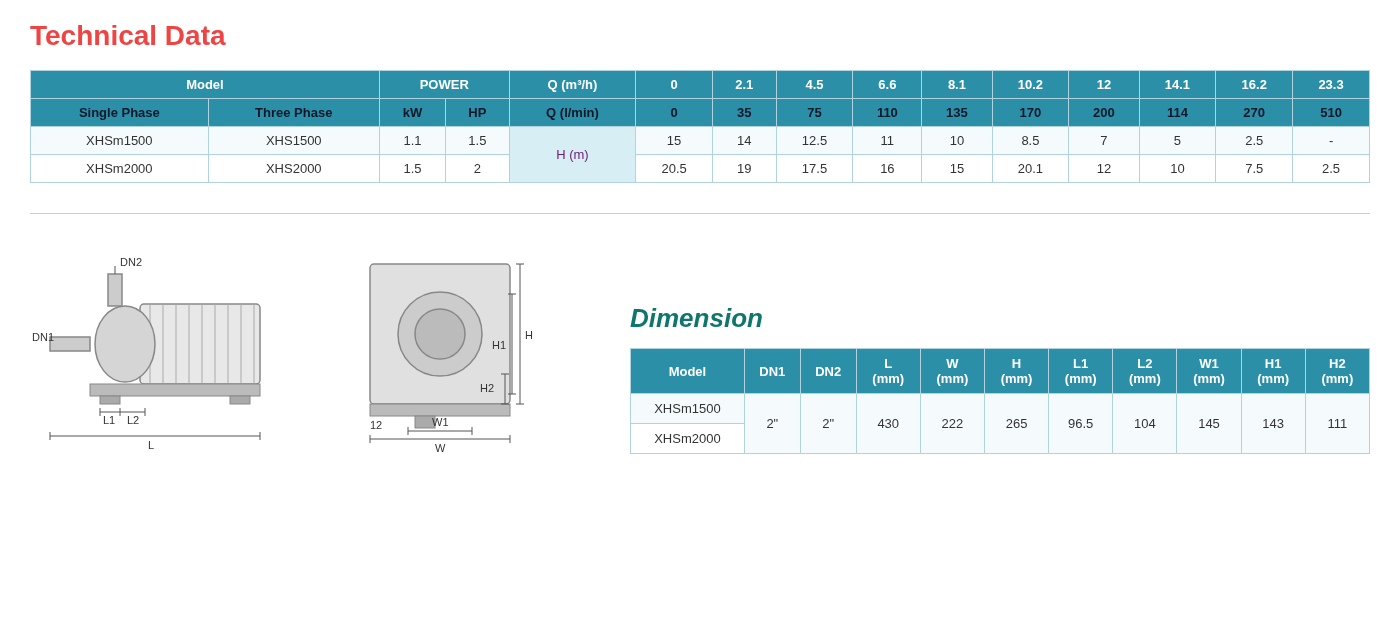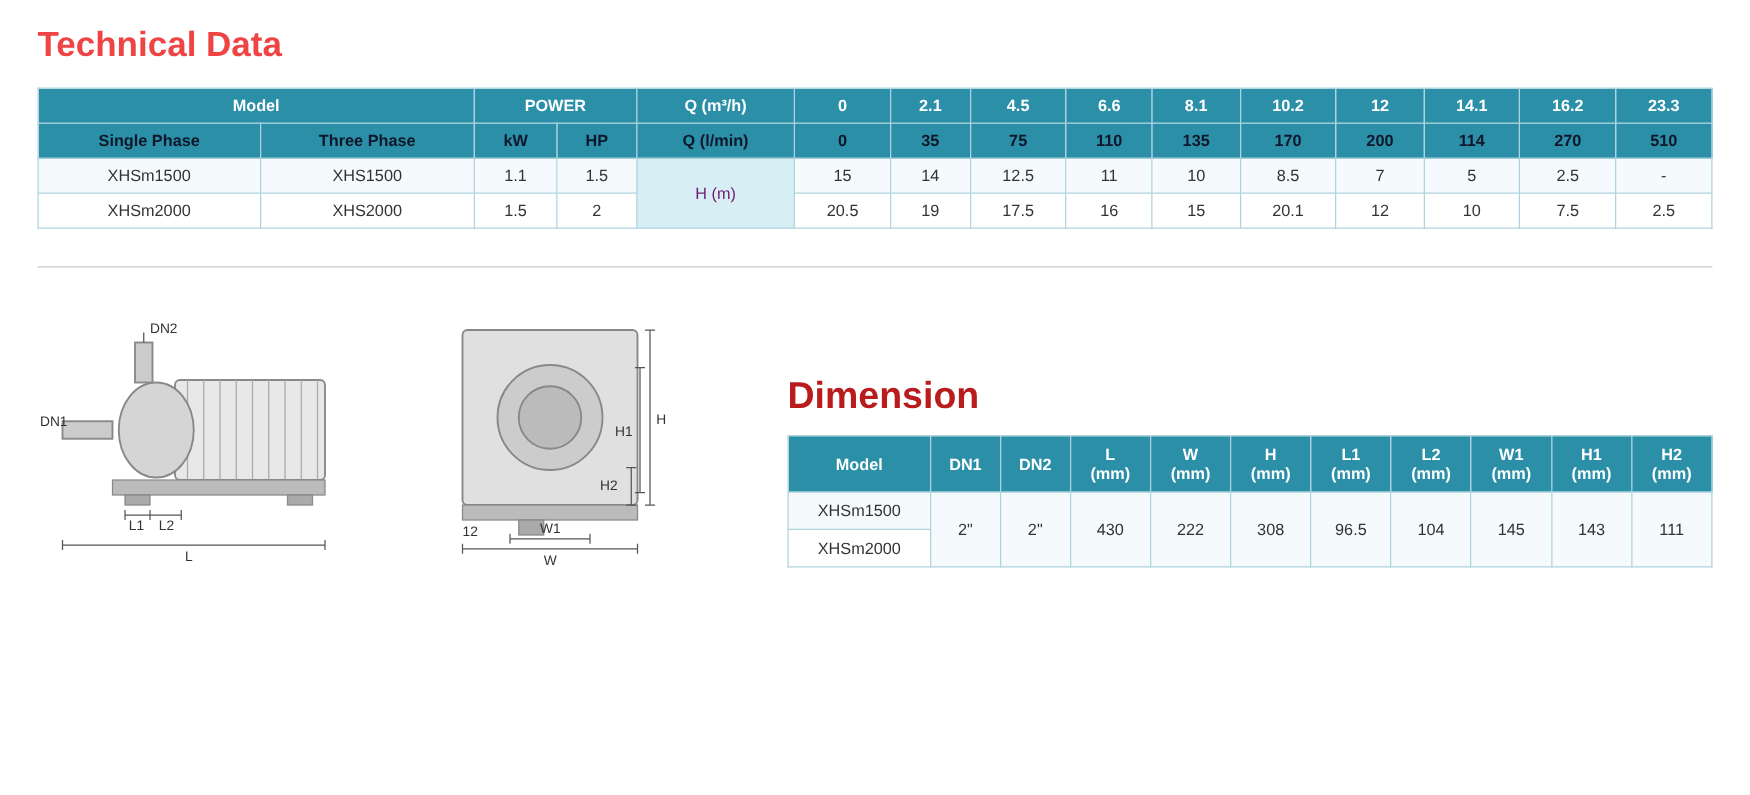--- a/index.html
+++ b/index.html
@@ -92,24 +92,25 @@
     .diagram-svg {
       flex-shrink: 0;
     }
 
     
     .dimension-section {
       flex: 1;
     }
 
     .dimension-title {
-      font-size: 30px;
-      font-weight: bold;
-      color: #b91c1c;
+      font-size: 26px;
+      font-weight: bold;
+      color: #0f766e;
       margin-bottom: 14px;
+      font-style: italic;
     }
 
     .dim-table {
       border-collapse: collapse;
       width: 100%;
       font-size: 13px;
     }
 
     .dim-table th, .dim-table td {
       border: 1px solid #b0d4df;
@@ -324,21 +325,21 @@
           <th>H2<br>(mm)</th>
         </tr>
       </thead>
       <tbody>
         <tr>
           <td>XHSm1500</td>
           <td rowspan="2">2"</td>
           <td rowspan="2">2"</td>
           <td rowspan="2">430</td>
           <td rowspan="2">222</td>
-          <td rowspan="2">308</td>
+          <td rowspan="2">265</td>
           <td rowspan="2">96.5</td>
           <td rowspan="2">104</td>
           <td rowspan="2">145</td>
           <td rowspan="2">143</td>
           <td rowspan="2">111</td>
         </tr>
         <tr>
           <td>XHSm2000</td>
         </tr>
       </tbody>

